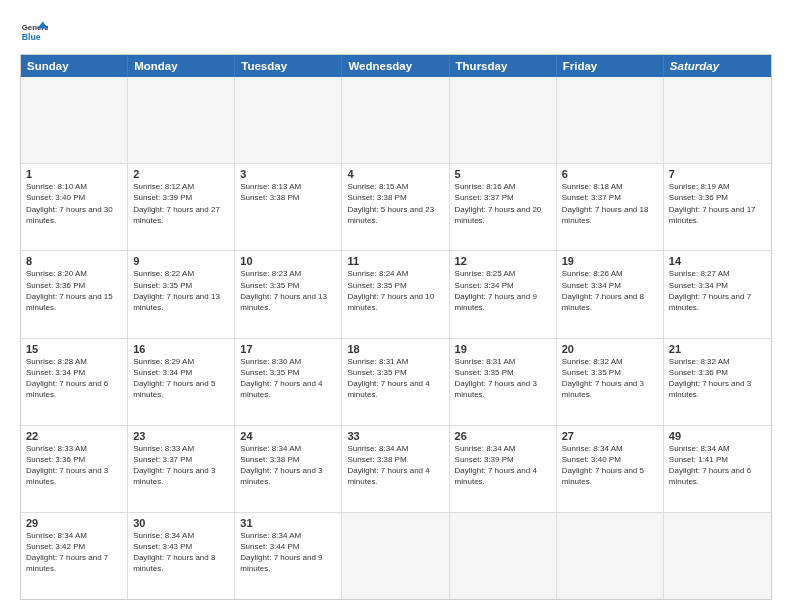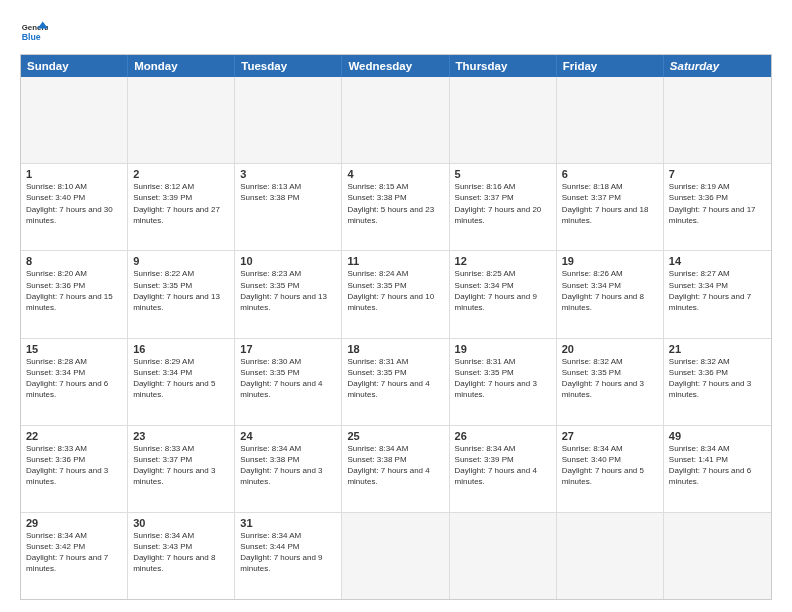--- a/index.html
+++ b/index.html
@@ -284,21 +284,21 @@
             <span class="cell-line">Sunset: 3:37 PM</span>
             <span class="cell-line">Daylight: 7 hours and 3 minutes.</span>
           </div>
           <div class="cal-cell">
             <span class="day-num">24</span>
             <span class="cell-line">Sunrise: 8:34 AM</span>
             <span class="cell-line">Sunset: 3:38 PM</span>
             <span class="cell-line">Daylight: 7 hours and 3 minutes.</span>
           </div>
           <div class="cal-cell">
-            <span class="day-num">25</span>
+            <span class="day-num">33</span>
             <span class="cell-line">Sunrise: 8:34 AM</span>
             <span class="cell-line">Sunset: 3:38 PM</span>
             <span class="cell-line">Daylight: 7 hours and 4 minutes.</span>
           </div>
           <div class="cal-cell">
             <span class="day-num">26</span>
             <span class="cell-line">Sunrise: 8:34 AM</span>
             <span class="cell-line">Sunset: 3:39 PM</span>
             <span class="cell-line">Daylight: 7 hours and 4 minutes.</span>
           </div>

